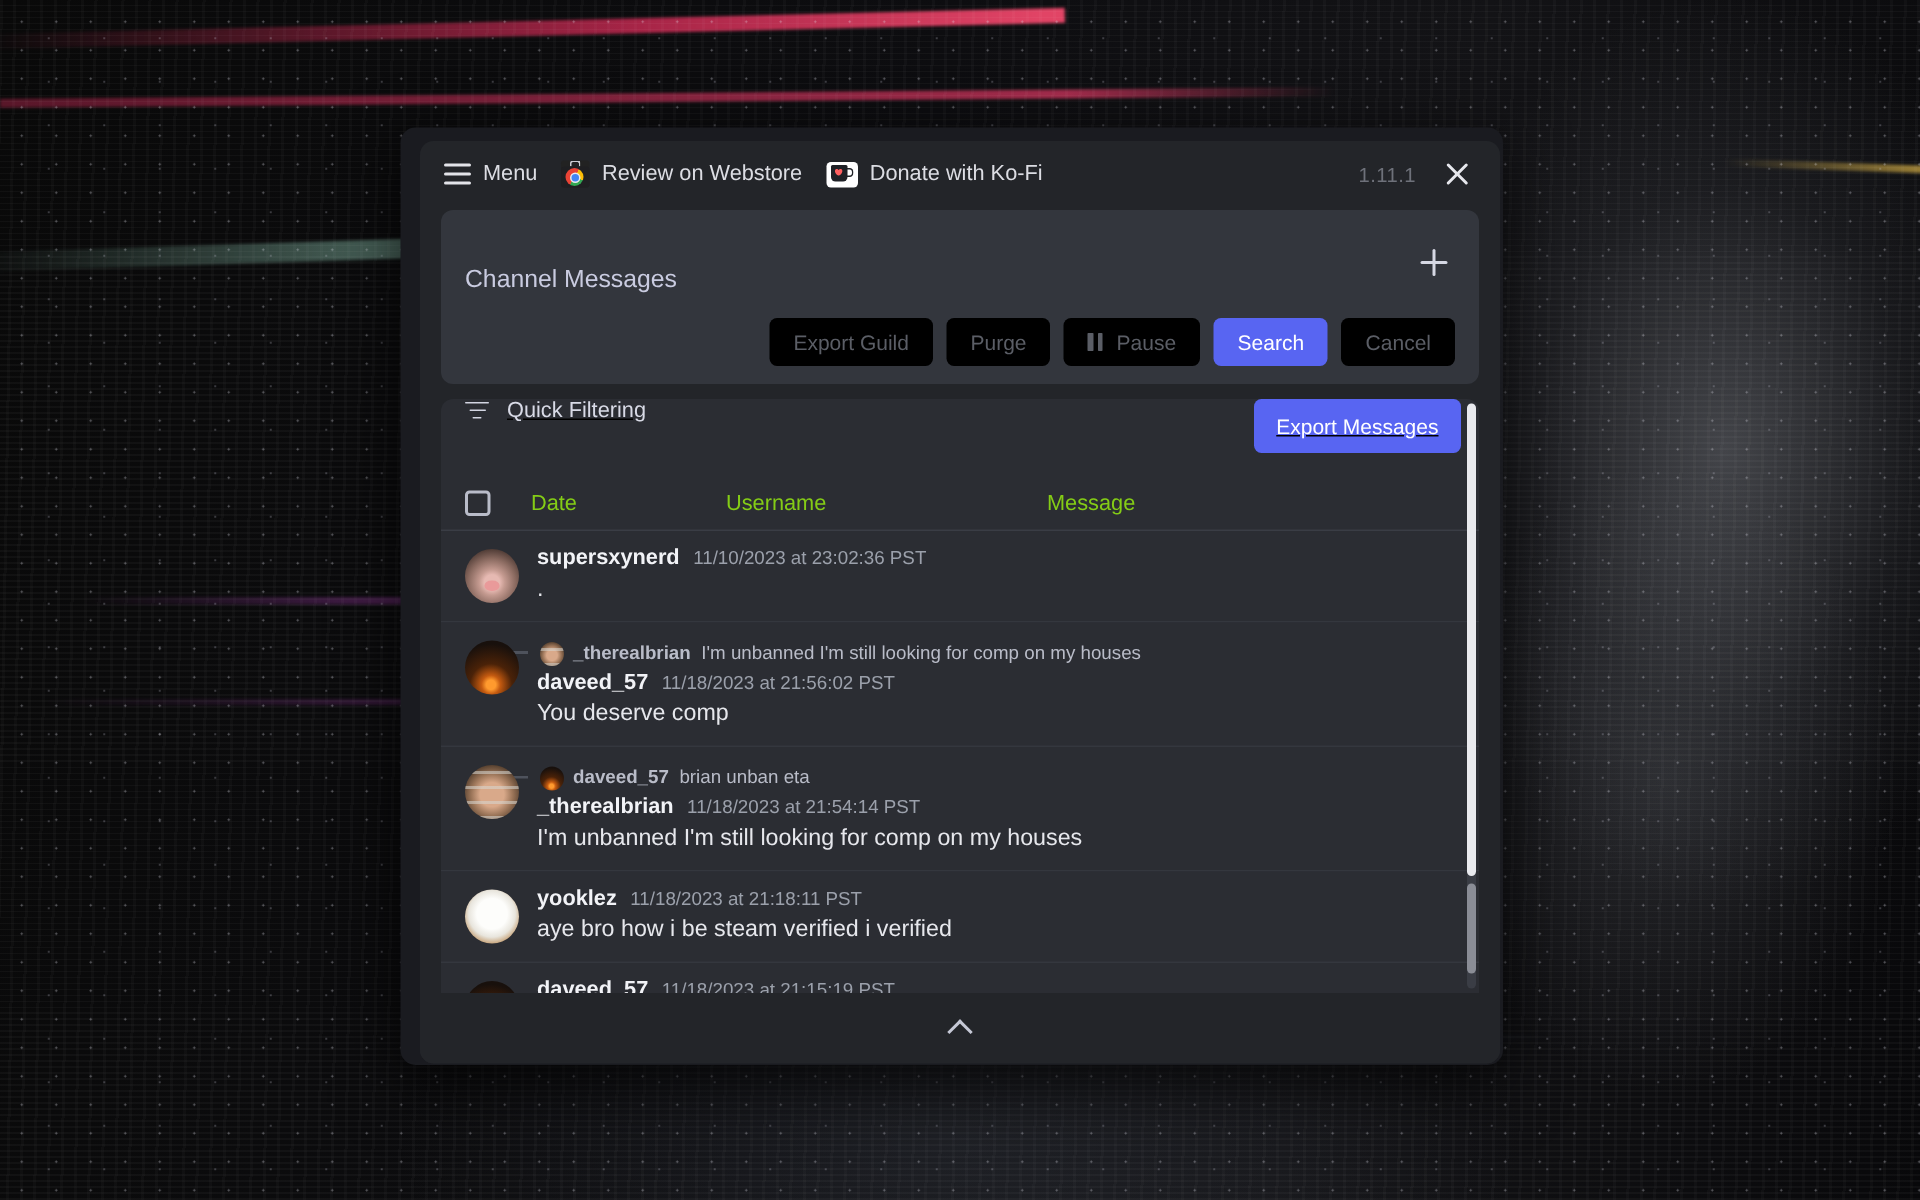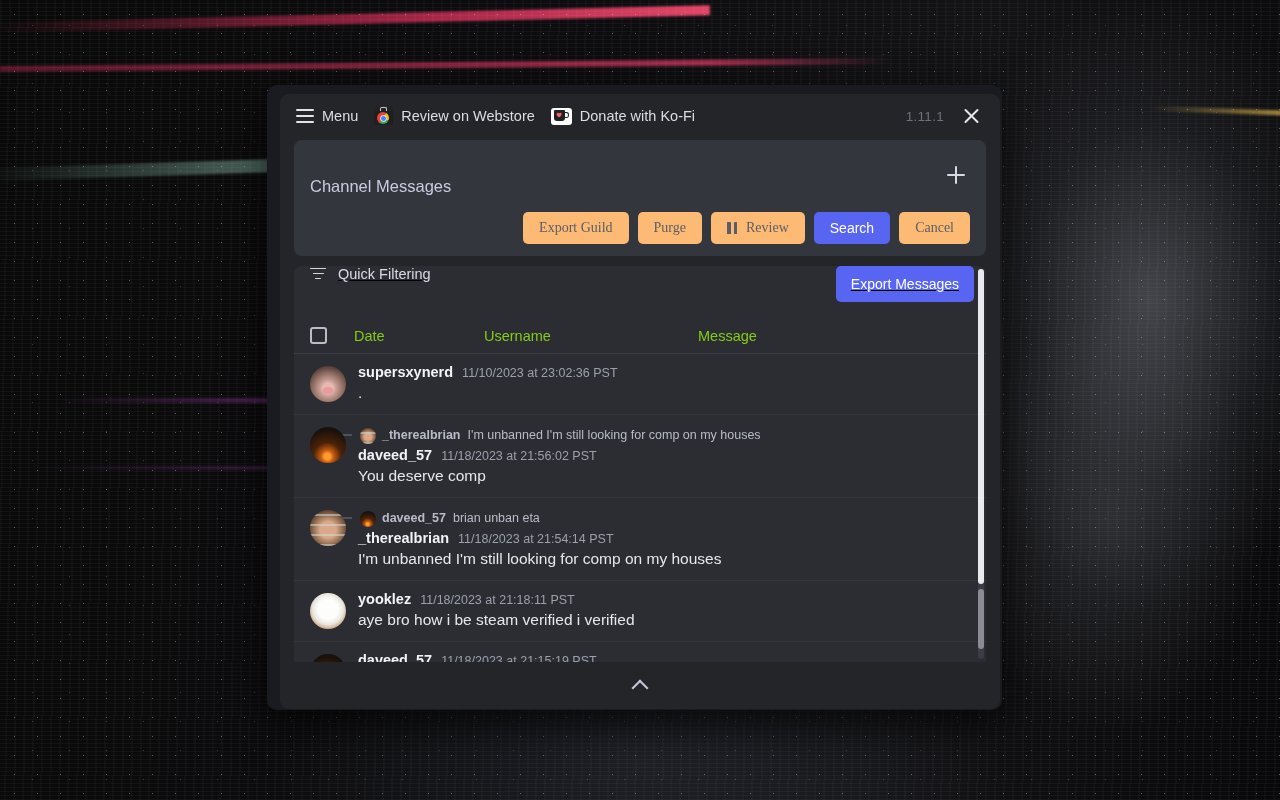--- a/index.html
+++ b/index.html
@@ -171,21 +171,21 @@
   #btn-row {
     margin-top: auto;
     display: flex; justify-content: flex-end; align-items: center; gap: 9px;
   }
   .btn {
     font-family: "Liberation Sans", sans-serif;
     font-size: 14px; border: none; border-radius: 5px;
     padding: 9px 16px; cursor: pointer; line-height: 1;
     display: inline-flex; align-items: center; gap: 9px;
   }
-  .btn.disabled { background: #fdba74; color: #5b5e66; cursor: default; font-family: Liberation Serif, serif; }
+  .btn.disabled { background: #000000; color: #5b5e66; cursor: default; }
   .btn.primary  { background: #5865f2; color: #ffffff; }
   .pause-ico { display:inline-flex; gap:3px; }
   .pause-ico b { display:block; width:3.5px; height:12px; background:#5b5e66; border-radius:.5px; }
 
   
   #results-outer {
     margin: 10px 14px 0 14px;
     flex: 1 1 auto;
     background: #2b2d33;
     border-radius: 8px 8px 0 0;
@@ -368,21 +368,21 @@
     </div>
 
     <div id="btn-row">
       <button class="btn disabled">Export Guild</button>
       <button class="btn disabled">Purge</button>
       <button class="btn disabled">
         <span class="pause-ico">
             <b></b>
             <b></b>
           </span>
-        <span>Review</span>
+        <span>Pause</span>
       </button>
       <button class="btn primary">Search</button>
       <button class="btn disabled">Cancel</button>
     </div>
   </div>
 
   <div id="results-outer">
 
     <div id="results-head">
       <div id="quick-filter">

